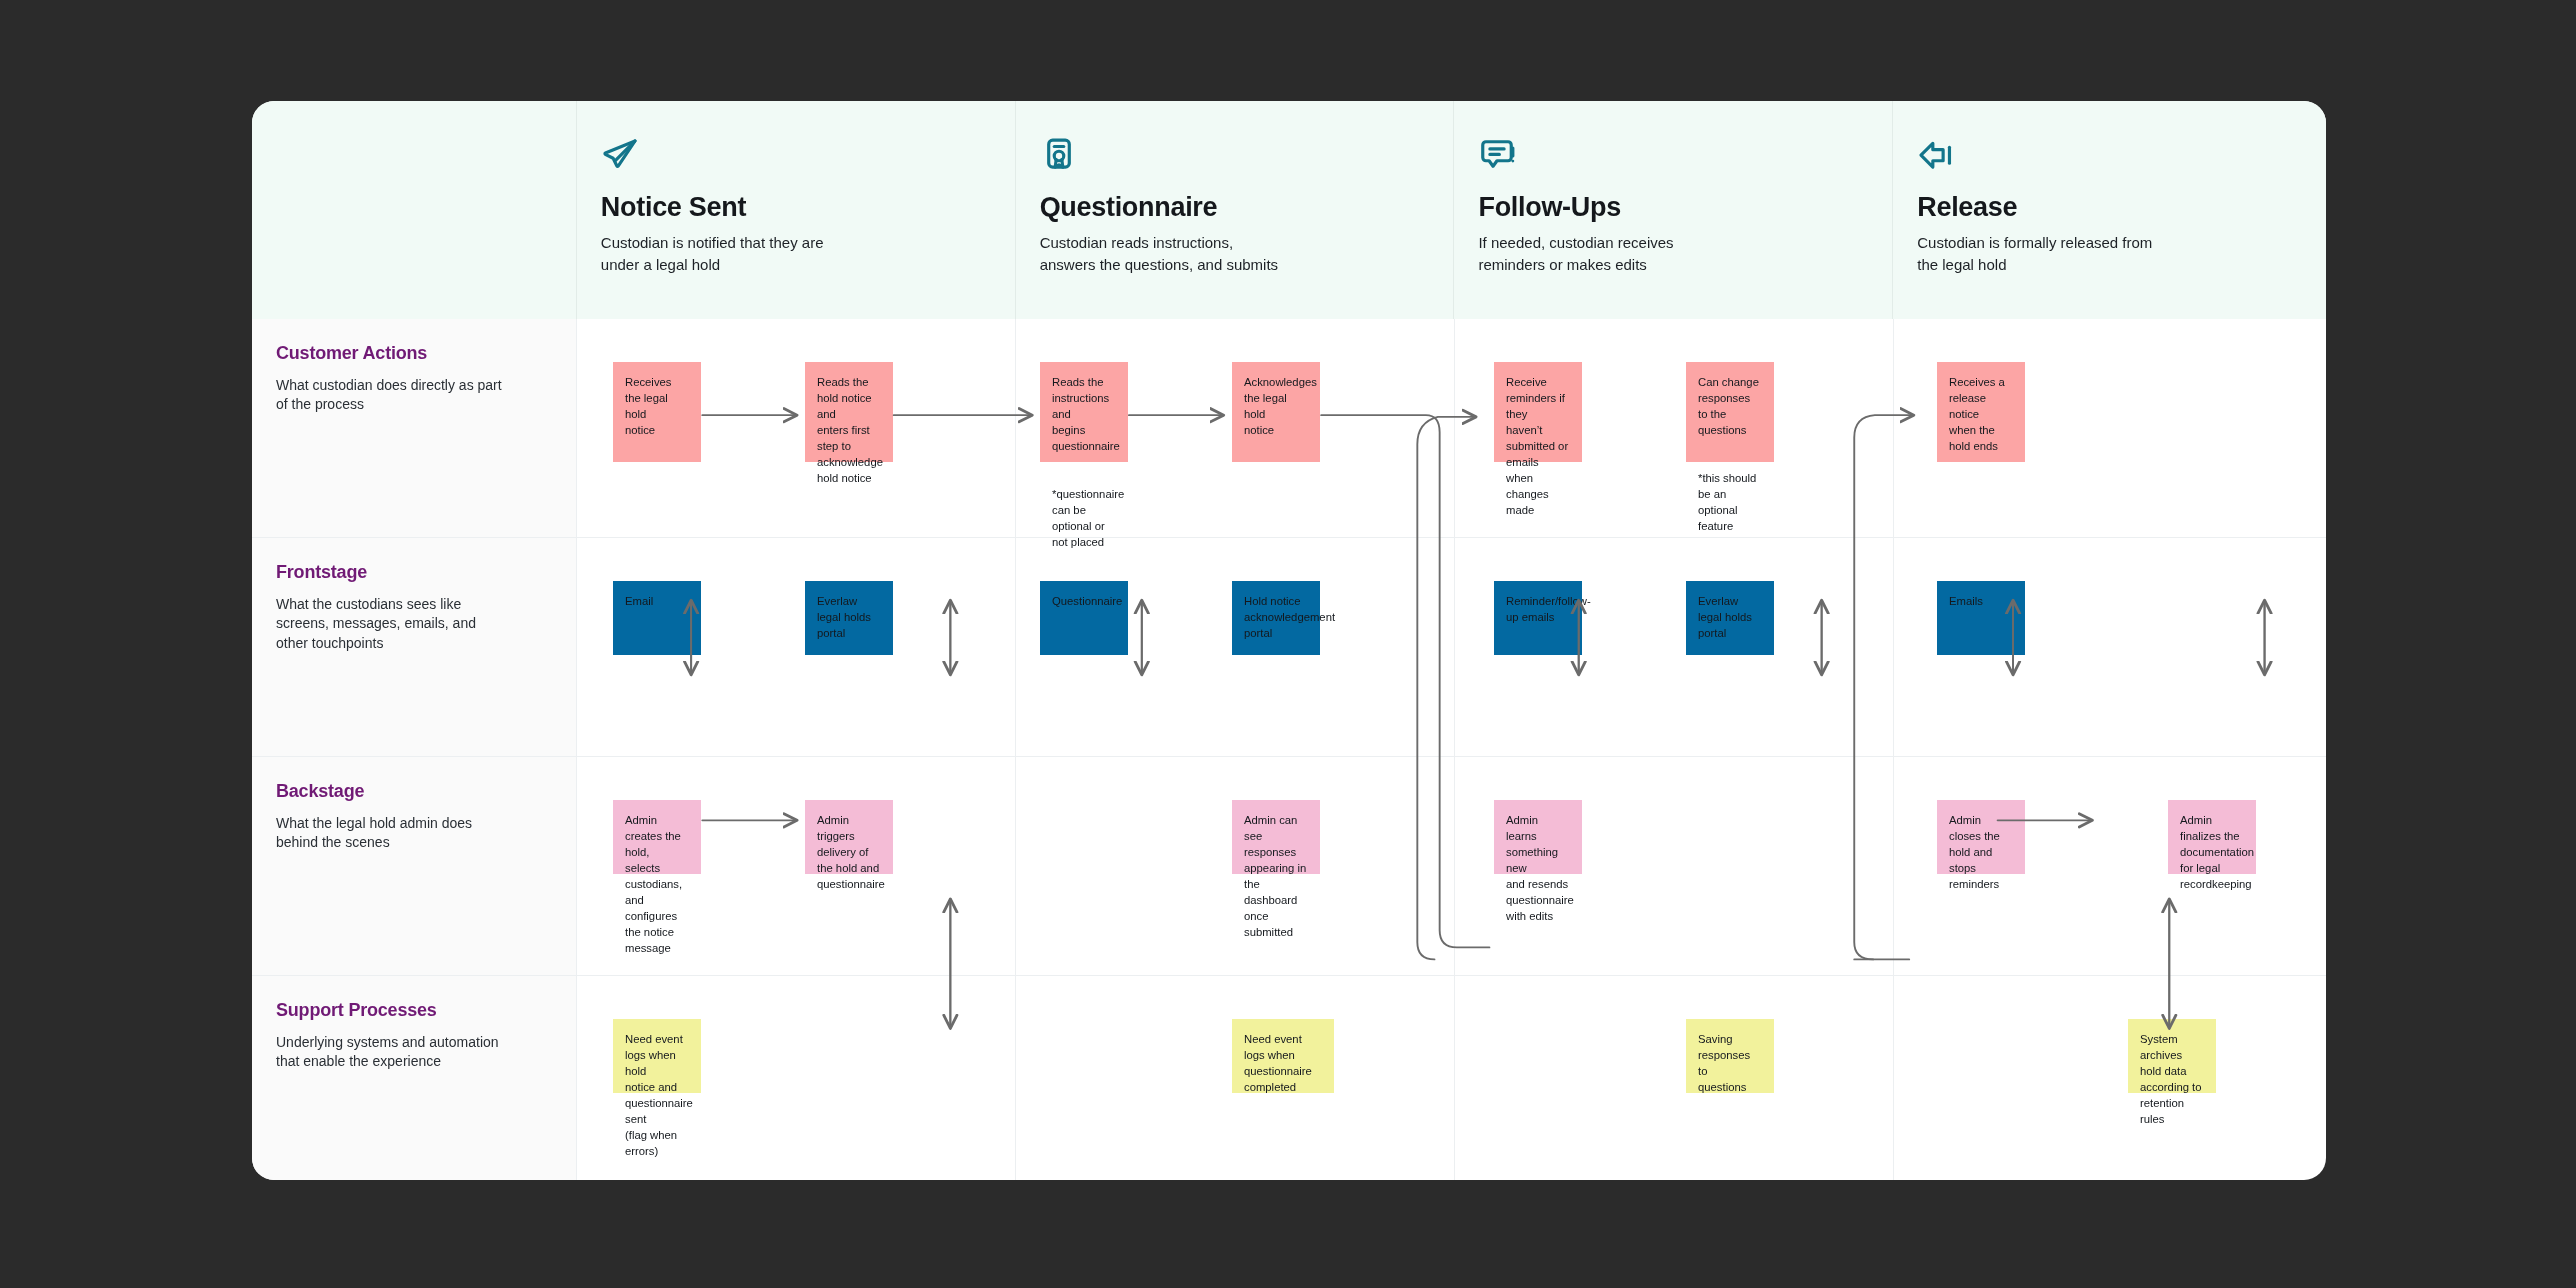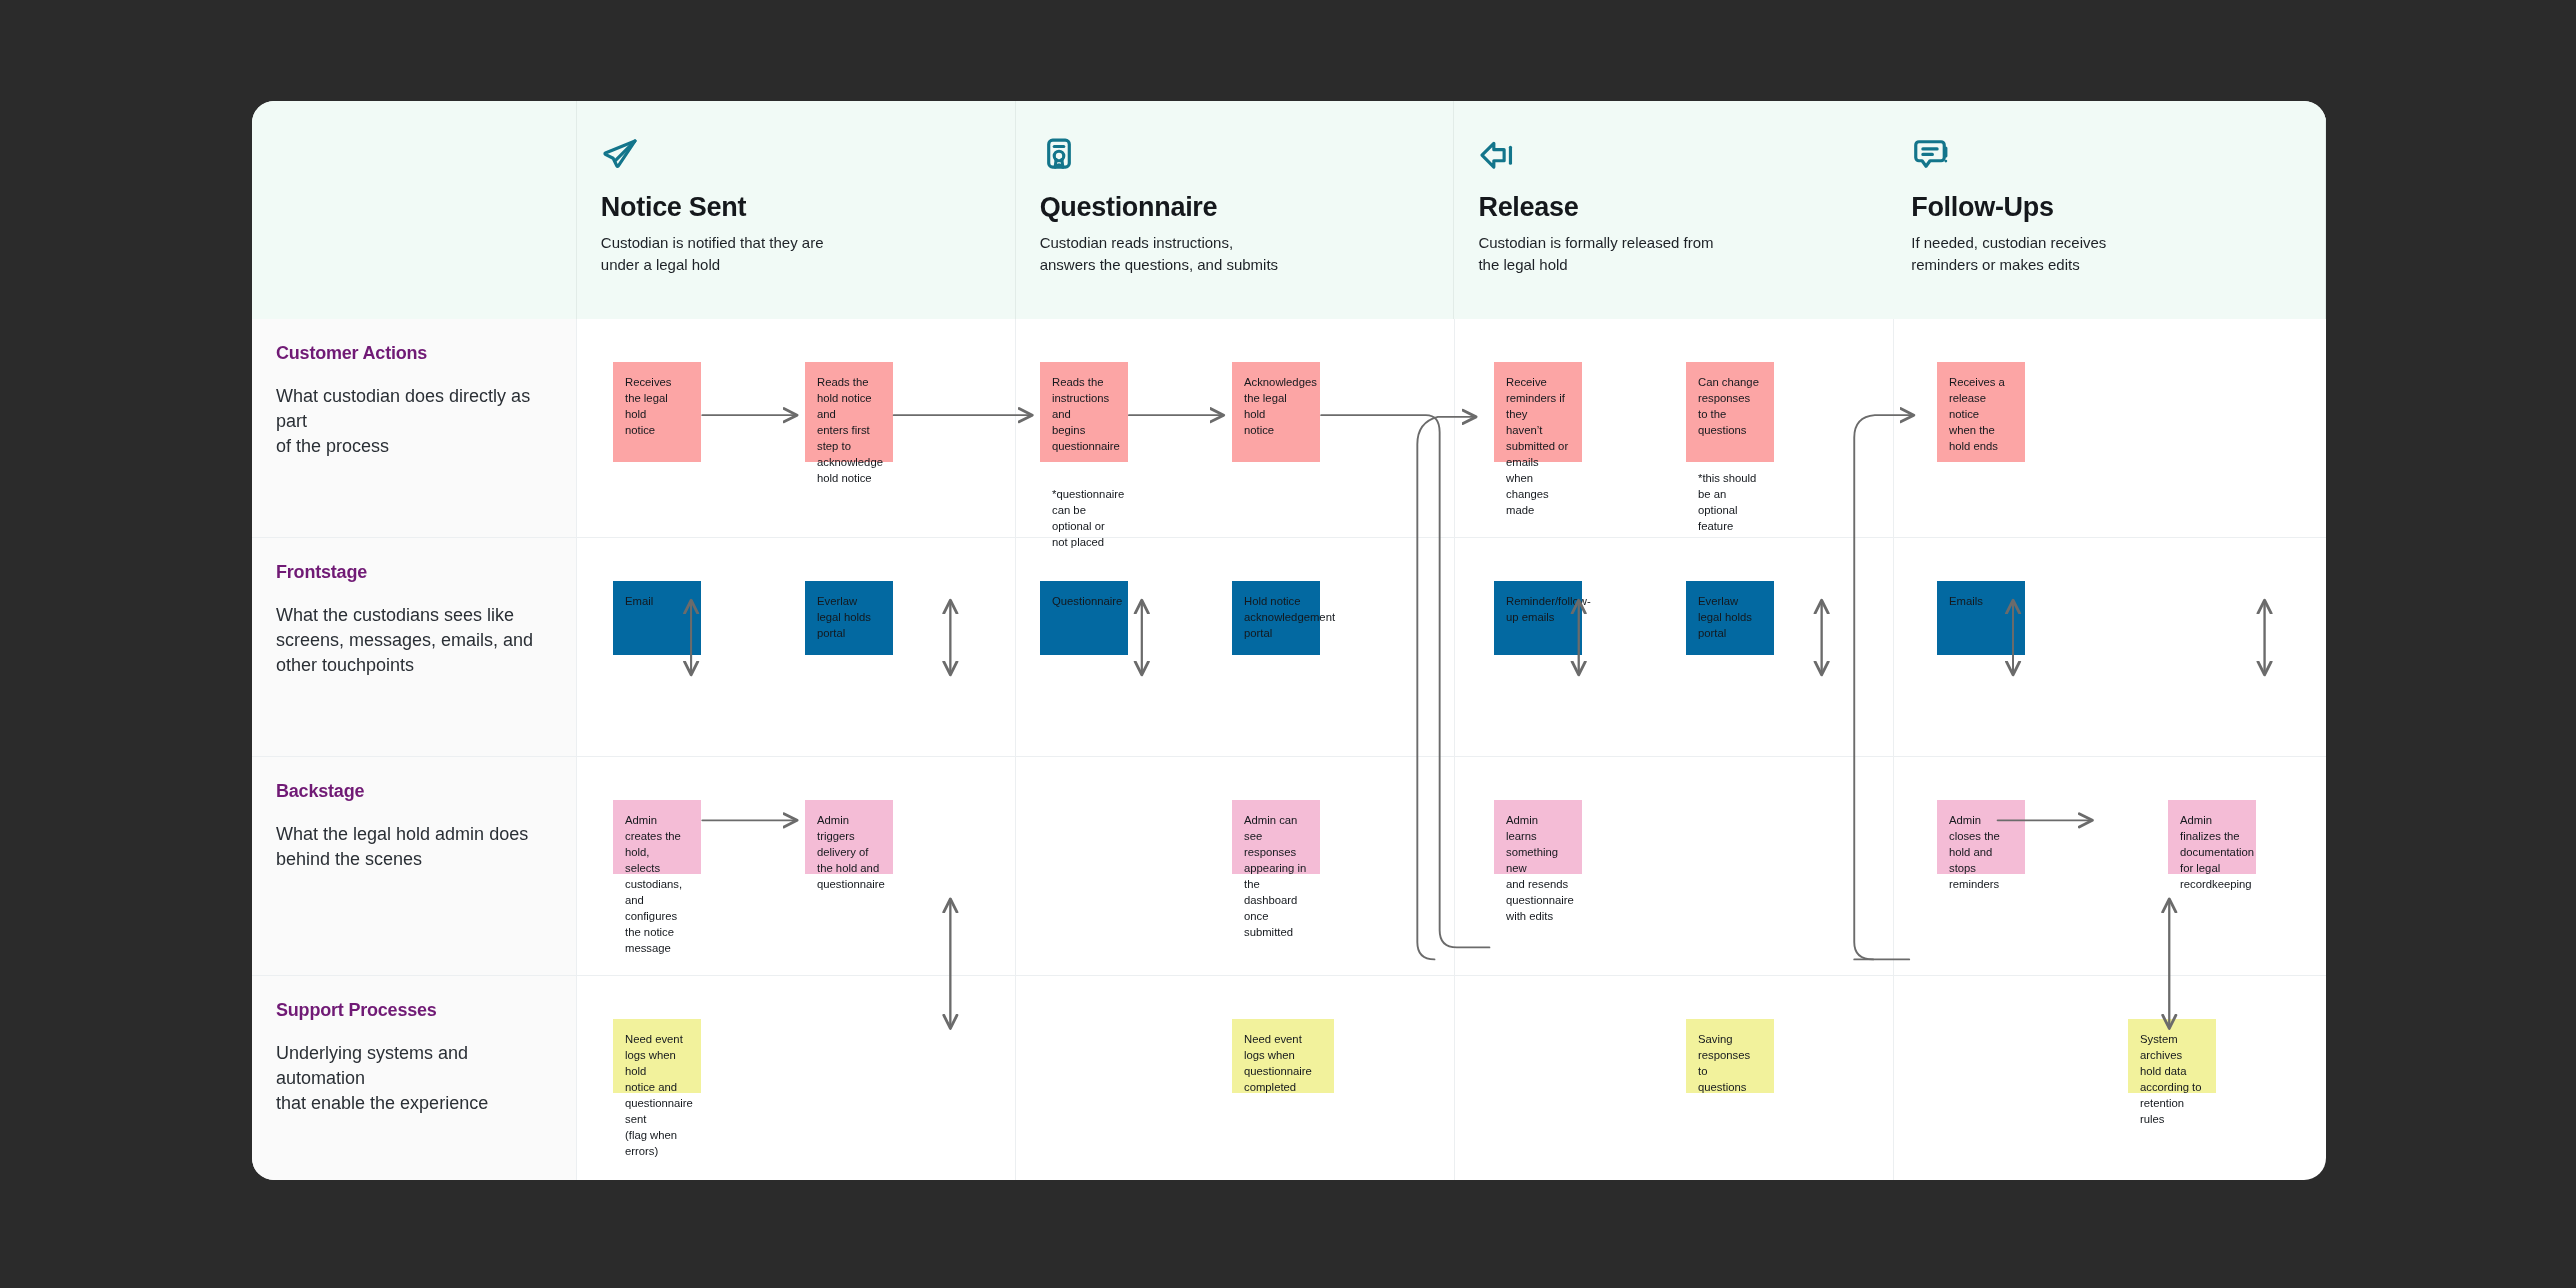--- a/index.html
+++ b/index.html
@@ -52,21 +52,21 @@
   .row { position: absolute; left: 0; width: 2074px; display: flex; }
   .row-sep { position: absolute; left: 0; width: 2074px; height: 0.9px; background: #eceff1; }
   .label-cell {
     width: 325px; flex: 0 0 325px;
     padding: 24px 31px 0 24px;
     border-right: 0.9px solid #eceff1;
     background: #fafafa;
     height: 100%;
   }
   .label-title { font-size: 18px; font-weight: 700; color: #701a75; letter-spacing: -0.2px; }
-  .label-sub { margin-top: 20px; font-size: 18px; line-height: 1.38; color: #2a2f35; white-space: pre-line; }
+  .label-sub { margin-top: 12px; font-size: 14px; line-height: 1.38; color: #2a2f35; white-space: pre-line; }
 
   .col-cell { height: 100%; border-right: 0.9px solid #eceff1; position: relative; }
   .col-cell.c0, .col-cell.c1, .col-cell.c2 { width: 439px; flex: 0 0 439px; }
   .col-cell.c3 { width: 433px; flex: 0 0 433px; border-right: none; }
 
   
   .note {
     position: absolute;
     padding: 12px 12px 0 12px;
     font-size: 11.3px;
@@ -109,45 +109,45 @@
           <path d="M9 6h6"></path>
           <circle cx="12" cy="12" r="3"></circle>
           <path d="M10.2 14.3 9.6 19l2.4-1.4 2.4 1.4-.6-4.7"></path>
         </svg>
       </div>
       <div class="hdr-title">Questionnaire</div>
       <div class="hdr-sub">Custodian reads instructions,
 answers the questions, and submits</div>
     </div>
 
-    <div class="hdr-col c3">
-      <div class="hdr-icon">
-        <svg viewBox="0 0 24 24" fill="none" stroke="currentColor" stroke-width="2" stroke-linecap="round" stroke-linejoin="round">
-          <path d="M10 4 2.5 11.5 10 19v-4h6.5V8H10z"></path>
-          <path d="M20.5 6.5v10"></path>
-        </svg>
-      </div>
-      <div class="hdr-title">Release</div>
-      <div class="hdr-sub">Custodian is formally released from
-the legal hold</div>
-    </div>
-
     <div class="hdr-col c2">
       <div class="hdr-icon">
         <svg viewBox="0 0 24 24" fill="none" stroke="currentColor" stroke-width="2" stroke-linecap="round" stroke-linejoin="round">
           <path d="M19 3H5a2 2 0 0 0-2 2v8a2 2 0 0 0 2 2h2l2.5 3.5L12 15h7a2 2 0 0 0 2-2V5a2 2 0 0 0-2-2z"></path>
           <path d="M7.5 7.5h9M7.5 11h6"></path>
           <path d="M22 7v5"></path>
           <circle cx="22" cy="15.2" r="0.9" fill="currentColor" stroke="none"></circle>
         </svg>
       </div>
       <div class="hdr-title">Follow-Ups</div>
       <div class="hdr-sub">If needed, custodian receives
 reminders or makes edits</div>
     </div>
+
+    <div class="hdr-col c3">
+      <div class="hdr-icon">
+        <svg viewBox="0 0 24 24" fill="none" stroke="currentColor" stroke-width="2" stroke-linecap="round" stroke-linejoin="round">
+          <path d="M10 4 2.5 11.5 10 19v-4h6.5V8H10z"></path>
+          <path d="M20.5 6.5v10"></path>
+        </svg>
+      </div>
+      <div class="hdr-title">Release</div>
+      <div class="hdr-sub">Custodian is formally released from
+the legal hold</div>
+    </div>
   </div>
 
   <div class="row" style="top:218px; height:218px;">
     <div class="label-cell">
       <div class="label-title">Customer Actions</div>
       <div class="label-sub">What custodian does directly as part
 of the process</div>
     </div>
     <div class="col-cell c0">
       <div class="note blue" style="left:36px; top:43px; width:88px; height:100px;">Receives the legal hold

